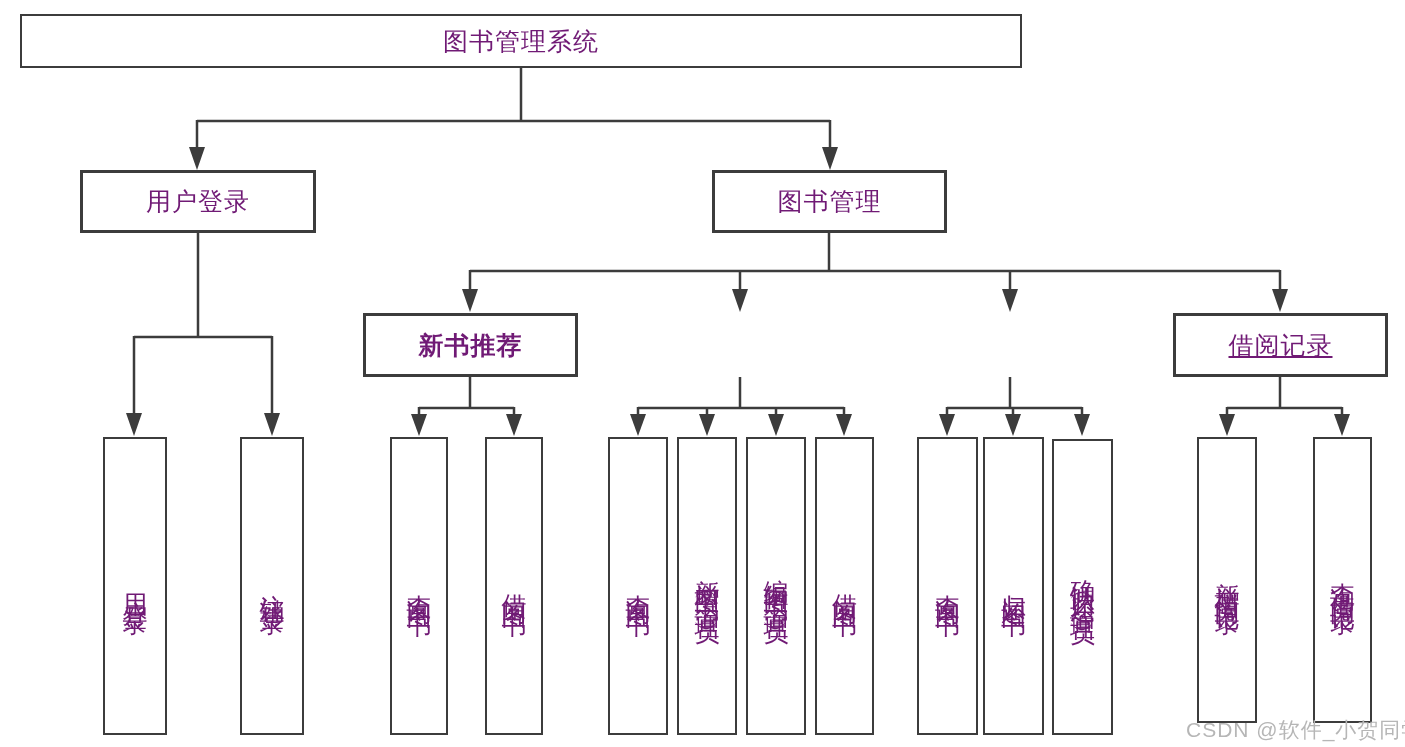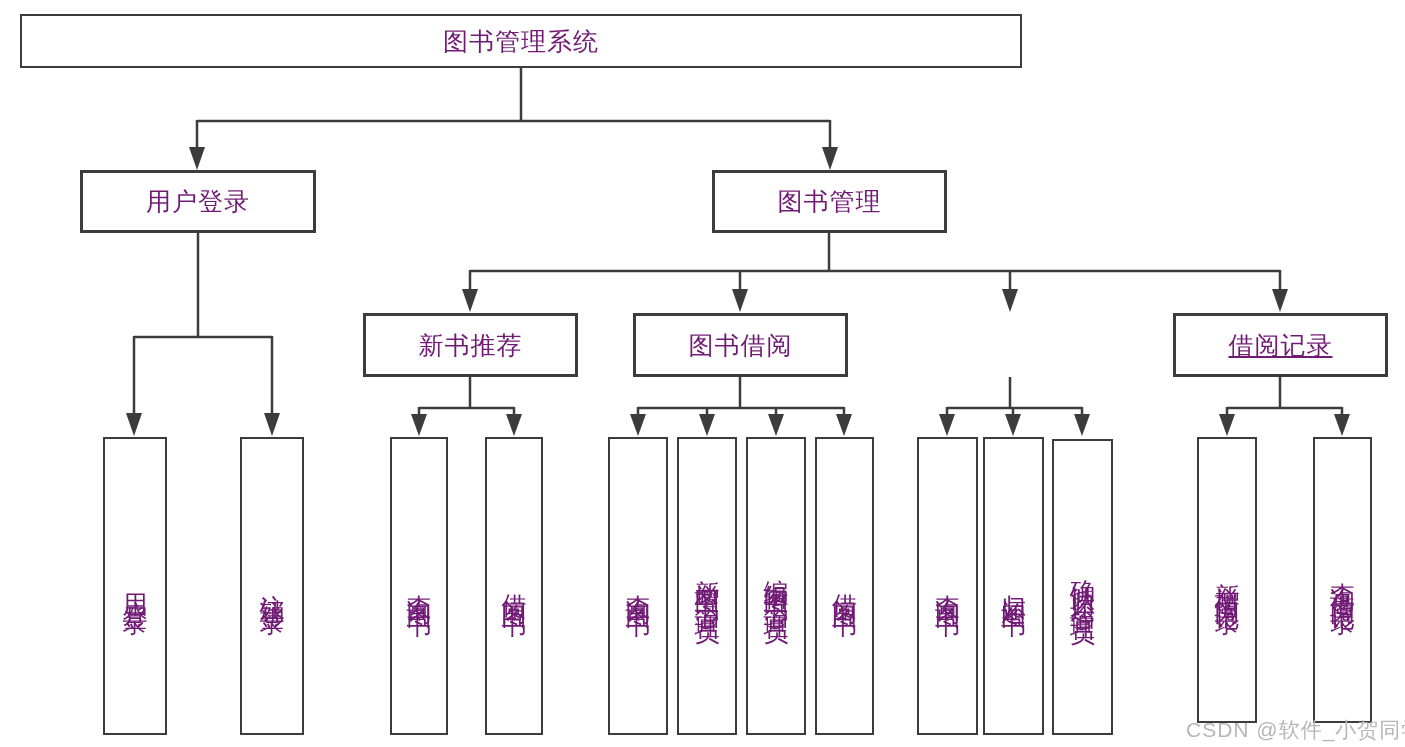--- a/index.html
+++ b/index.html
@@ -100,25 +100,22 @@
     <span>图书管理系统</span>
   </div>
 
   <div class="box" style="left:80px; top:170px; width:236px; height:63px;">
     <span>用户登录</span>
   </div>
   <div class="box" style="left:712px; top:170px; width:235px; height:63px;">
     <span>图书管理</span>
   </div>
 
-  <div class="box" style="left:363px; top:313px; width:215px; height:64px;">
+  <div class="box" style="left:363px; top:313px; width:215px; height:64px;font-weight:bold;">
     <span>新书推荐</span>
-  </div>
-  <div class="box" style="left:633px; top:313px; width:215px; height:64px;">
-    <span>图书借阅</span>
   </div>
   <div class="box" style="left:1173px; top:313px; width:215px; height:64px;text-decoration:underline;">
     <span>借阅记录</span>
   </div>
 
   <div class="box leaf" style="left:103px; top:437px; width:64px; height:298px;">
     <span>用户登录</span>
   </div>
   <div class="box leaf" style="left:240px; top:437px; width:64px; height:298px;">
     <span>注销登录</span>

